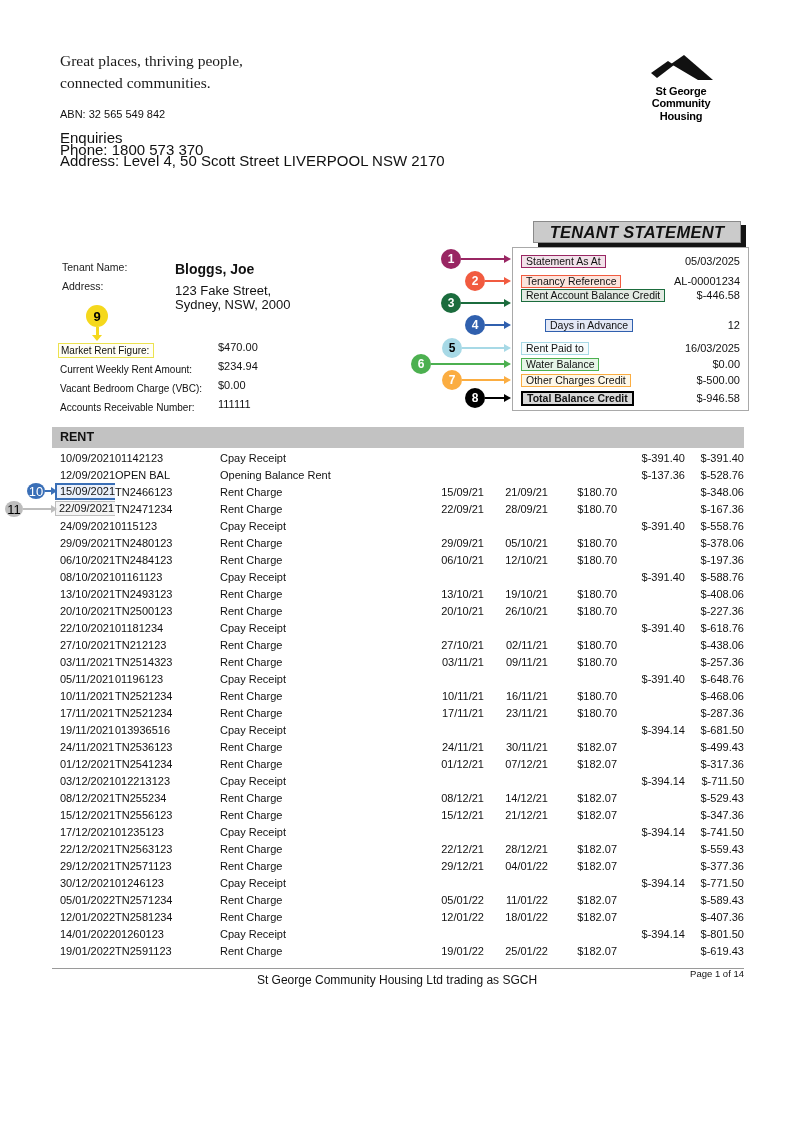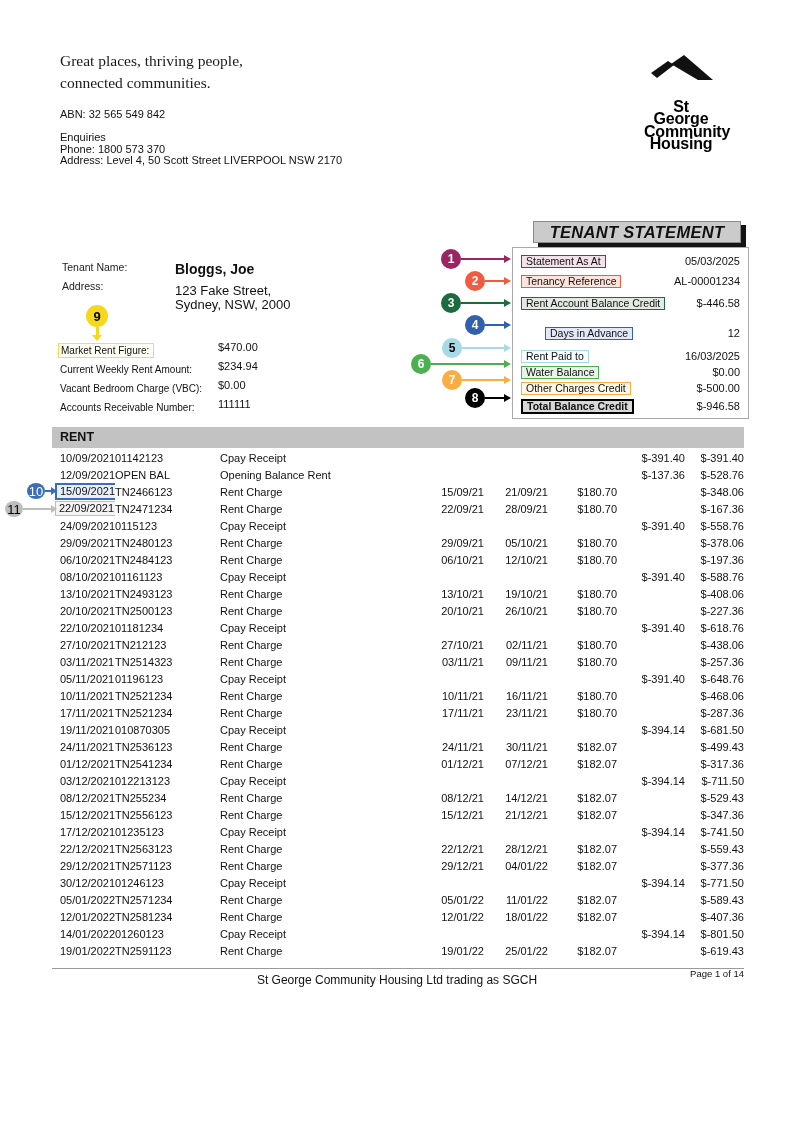--- a/index.html
+++ b/index.html
@@ -6,24 +6,24 @@
   html,body { background:#fff; }
   .page {
     position:relative; width:794px; height:1123px; margin:0 auto;
     background:#ffffff; overflow:hidden;
     font-family:"Liberation Sans", sans-serif; color:#111;
   }
   
   .header-left { position:absolute; left:60px; top:50px; }
   .tagline { font-family:"Liberation Serif", serif; font-size:15.5px; color:#1a1a1a; line-height:22px; }
   .abn { font-size:11px; margin-top:14px; }
-  .contact { font-size:11px; margin-top:12px; line-height:11.6px; }
+  .contact { font-size:15px; margin-top:12px; line-height:11.6px; }
   .logo { position:absolute; left:644px; top:52px; width:74px; text-align:center; }
   .logo svg { display:block; margin:0 auto; }
-  .logo-text { font-size:16px; font-weight:bold; line-height:12.4px; margin-top:19px; color:#000; letter-spacing:-0.2px; }
+  .logo-text { font-size:11px; font-weight:bold; line-height:12.4px; margin-top:3px; color:#000; letter-spacing:-0.2px; }
   
   .doc-title {
     position:absolute; left:533px; top:221px; width:208px; height:22px;
     background:#cbcbcb; border:1px solid #8a8a8a; box-shadow:5px 4px 0 #141414;
     font-size:16.5px; font-weight:bold; font-style:italic; text-align:center; line-height:20px;
     letter-spacing:0.3px;
   }
   
   .t-label { position:absolute; font-size:10.5px; color:#222; }
   .t-name  { position:absolute; left:175px; top:261px; font-size:14px; font-weight:bold; }
@@ -126,21 +126,21 @@
     <span class="m9-circle">9</span>
     <span class="m9-line"></span>
     <span class="m9-head"></span>
   </div>
 
   <div class="summary-panel">
       <div class="sp-row" style="margin-bottom: 6px;">
         <span class="sp-label" style="border-color: rgb(153, 38, 99); background: rgb(242, 226, 234);">Statement As At</span>
         <span class="sp-value">05/03/2025</span>
       </div>
-      <div class="sp-row" style="margin-bottom: 8px;">
+      <div class="sp-row" style="">
         <span class="sp-label" style="border-color: rgb(241, 91, 64); background: rgb(252, 228, 221);">Tenancy Reference</span>
         <span class="sp-value">AL-00001234</span>
       </div>
       <div class="sp-row" style="margin-bottom: 16px;">
         <span class="sp-label" style="border-color: rgb(27, 108, 61); background: rgb(227, 234, 227);">Rent Account Balance Credit</span>
         <span class="sp-value">$-446.58</span>
       </div>
       <div class="sp-row" style="margin-bottom: 9px; padding-left: 24px;">
         <span class="sp-label" style="border-color: rgb(48, 96, 174); background: rgb(227, 232, 246);">Days in Advance</span>
         <span class="sp-value">12</span>
@@ -373,21 +373,21 @@
           <td>TN2521234</td>
           <td>Rent Charge</td>
           <td class="num">17/11/21</td>
           <td class="num">23/11/21</td>
           <td class="num">$180.70</td>
           <td class="num"></td>
           <td class="num">$-287.36</td>
         </tr>
         <tr>
           <td>19/11/2021</td>
-          <td>010870305</td>
+          <td>013936516</td>
           <td>Cpay Receipt</td>
           <td class="num"></td>
           <td class="num"></td>
           <td class="num"></td>
           <td class="num">$-394.14</td>
           <td class="num">$-681.50</td>
         </tr>
         <tr>
           <td>24/11/2021</td>
           <td>TN2536123</td>

